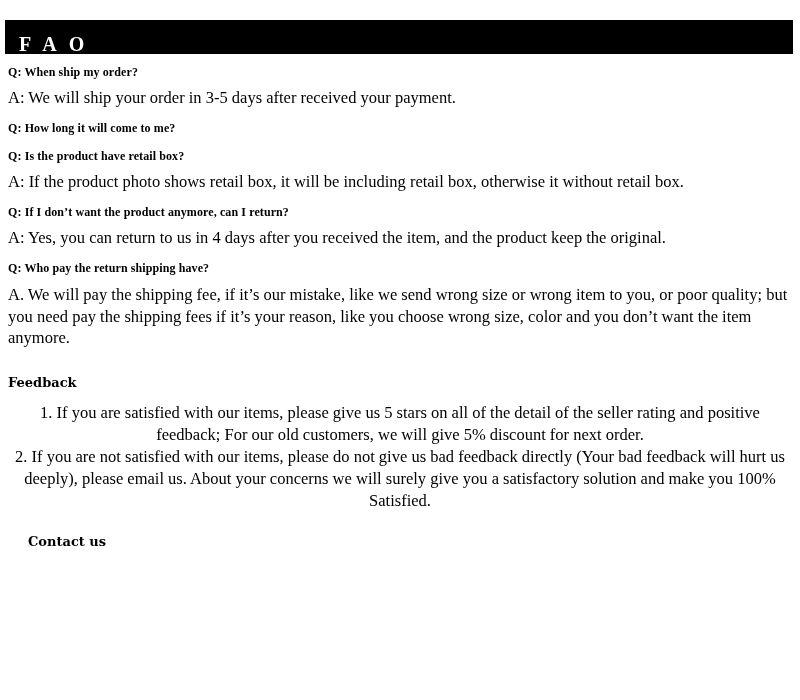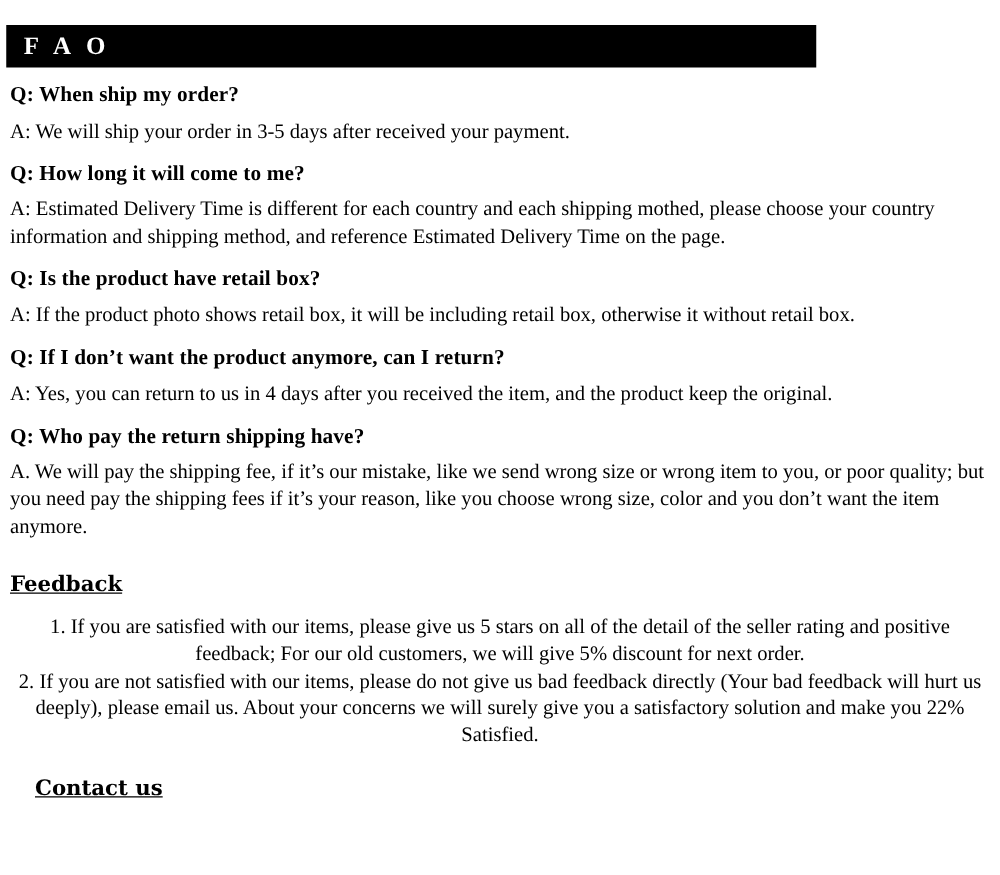--- a/index.html
+++ b/index.html
@@ -19,25 +19,25 @@
     position: relative;
     width: 800px;
     height: 700px;
     box-sizing: border-box;
     padding: 0 8px;
   }
 
   
   .faq-bar {
     margin: 20px 0 0 -3px;
-    width: 648px;
+    width: 788px;
     height: 34px;
     background: #000000;
     display: flex;
-    align-items: center;
+    align-items: flex-end;
     box-sizing: border-box;
     padding-left: 14px;
   }
   .faq-bar-title {
     color: #ffffff;
     font-family: "Liberation Serif", "DejaVu Serif", serif;
     font-weight: bold;
     font-size: 20px;
     letter-spacing: 4px;
     line-height: 1;
@@ -45,44 +45,43 @@
 
   
   .qa-list {
     margin-top: 11px;
   }
   .qa-item {
     margin-bottom: 12px;
   }
   .qa-question {
     font-weight: bold;
-    font-size: 17px;
+    font-size: 12px;
     line-height: 1.28;
     margin: 0 0 7px 0;
     letter-spacing: 0.1px;
   }
   .qa-answer {
     font-weight: normal;
     font-size: 16.5px;
     line-height: 1.33;
     margin: 0;
     max-width: 784px;
   }
 
   
   .section {
     margin-top: 26px;
   }
   .section-heading {
     font-family: "DejaVu Serif", "Liberation Serif", serif;
     font-weight: bold;
-    font-size: 17px;
+    font-size: 13px;
     line-height: 1.2;
     margin: 0 0 11px 0;
-    text-decoration: underline;
   }
   .section-para {
     font-size: 16.5px;
     line-height: 1.33;
     margin: 0;
     max-width: 784px;
     text-align: center;
   }
   .section-para + .section-para {
     margin-top: 0;
@@ -106,21 +105,20 @@
 
   <div class="qa-list">
 
     <div class="qa-item">
       <p class="qa-question">Q: When ship my order?</p>
       <p class="qa-answer">A: We will ship your order in 3-5 days after received your payment.</p>
     </div>
 
     <div class="qa-item">
       <p class="qa-question">Q: How long it will come to me?</p>
-      <p class="qa-answer">A: Estimated Delivery Time is different for each country and each shipping mothed, please choose your country information and shipping method, and reference Estimated Delivery Time on the page.</p>
     </div>
 
     <div class="qa-item">
       <p class="qa-question">Q: Is the product have retail box?</p>
       <p class="qa-answer">A: If  the product photo shows retail box, it will be including retail box, otherwise it without retail box.</p>
     </div>
 
     <div class="qa-item">
       <p class="qa-question">Q: If  I don’t want the product anymore, can I return?</p>
       <p class="qa-answer">A: Yes, you can return to us in 4 days after you received the item, and the product keep the original.</p>
@@ -129,20 +127,20 @@
     <div class="qa-item">
       <p class="qa-question">Q: Who pay the return shipping have?</p>
       <p class="qa-answer">A.  We will pay the shipping fee, if  it’s our mistake, like we send wrong size or wrong item to you, or poor quality; but you need pay the shipping fees if  it’s your reason, like you choose wrong size, color and you don’t want the item anymore.</p>
     </div>
 
   </div>
 
   <div class="section" id="feedback-section">
     <p class="section-heading">Feedback</p>
     <p class="section-para">1.  If you are satisfied with our items, please give us 5 stars on all of the detail of the seller rating and positive feedback; For our old customers, we will give 5% discount for next order.</p>
-    <p class="section-para">2.  If you are not satisfied with our items, please do not give us bad feedback directly (Your bad feedback will hurt us deeply), please email us. About your concerns we will surely give you a satisfactory solution and make you 22% Satisfied.</p>
+    <p class="section-para">2.  If you are not satisfied with our items, please do not give us bad feedback directly (Your bad feedback will hurt us deeply), please email us. About your concerns we will surely give you a satisfactory solution and make you 100% Satisfied.</p>
   </div>
 
   <div class="section" id="contact-section">
     <p class="section-heading">Contact us</p>
   </div>
 
 </div>
 
 </body></html>

